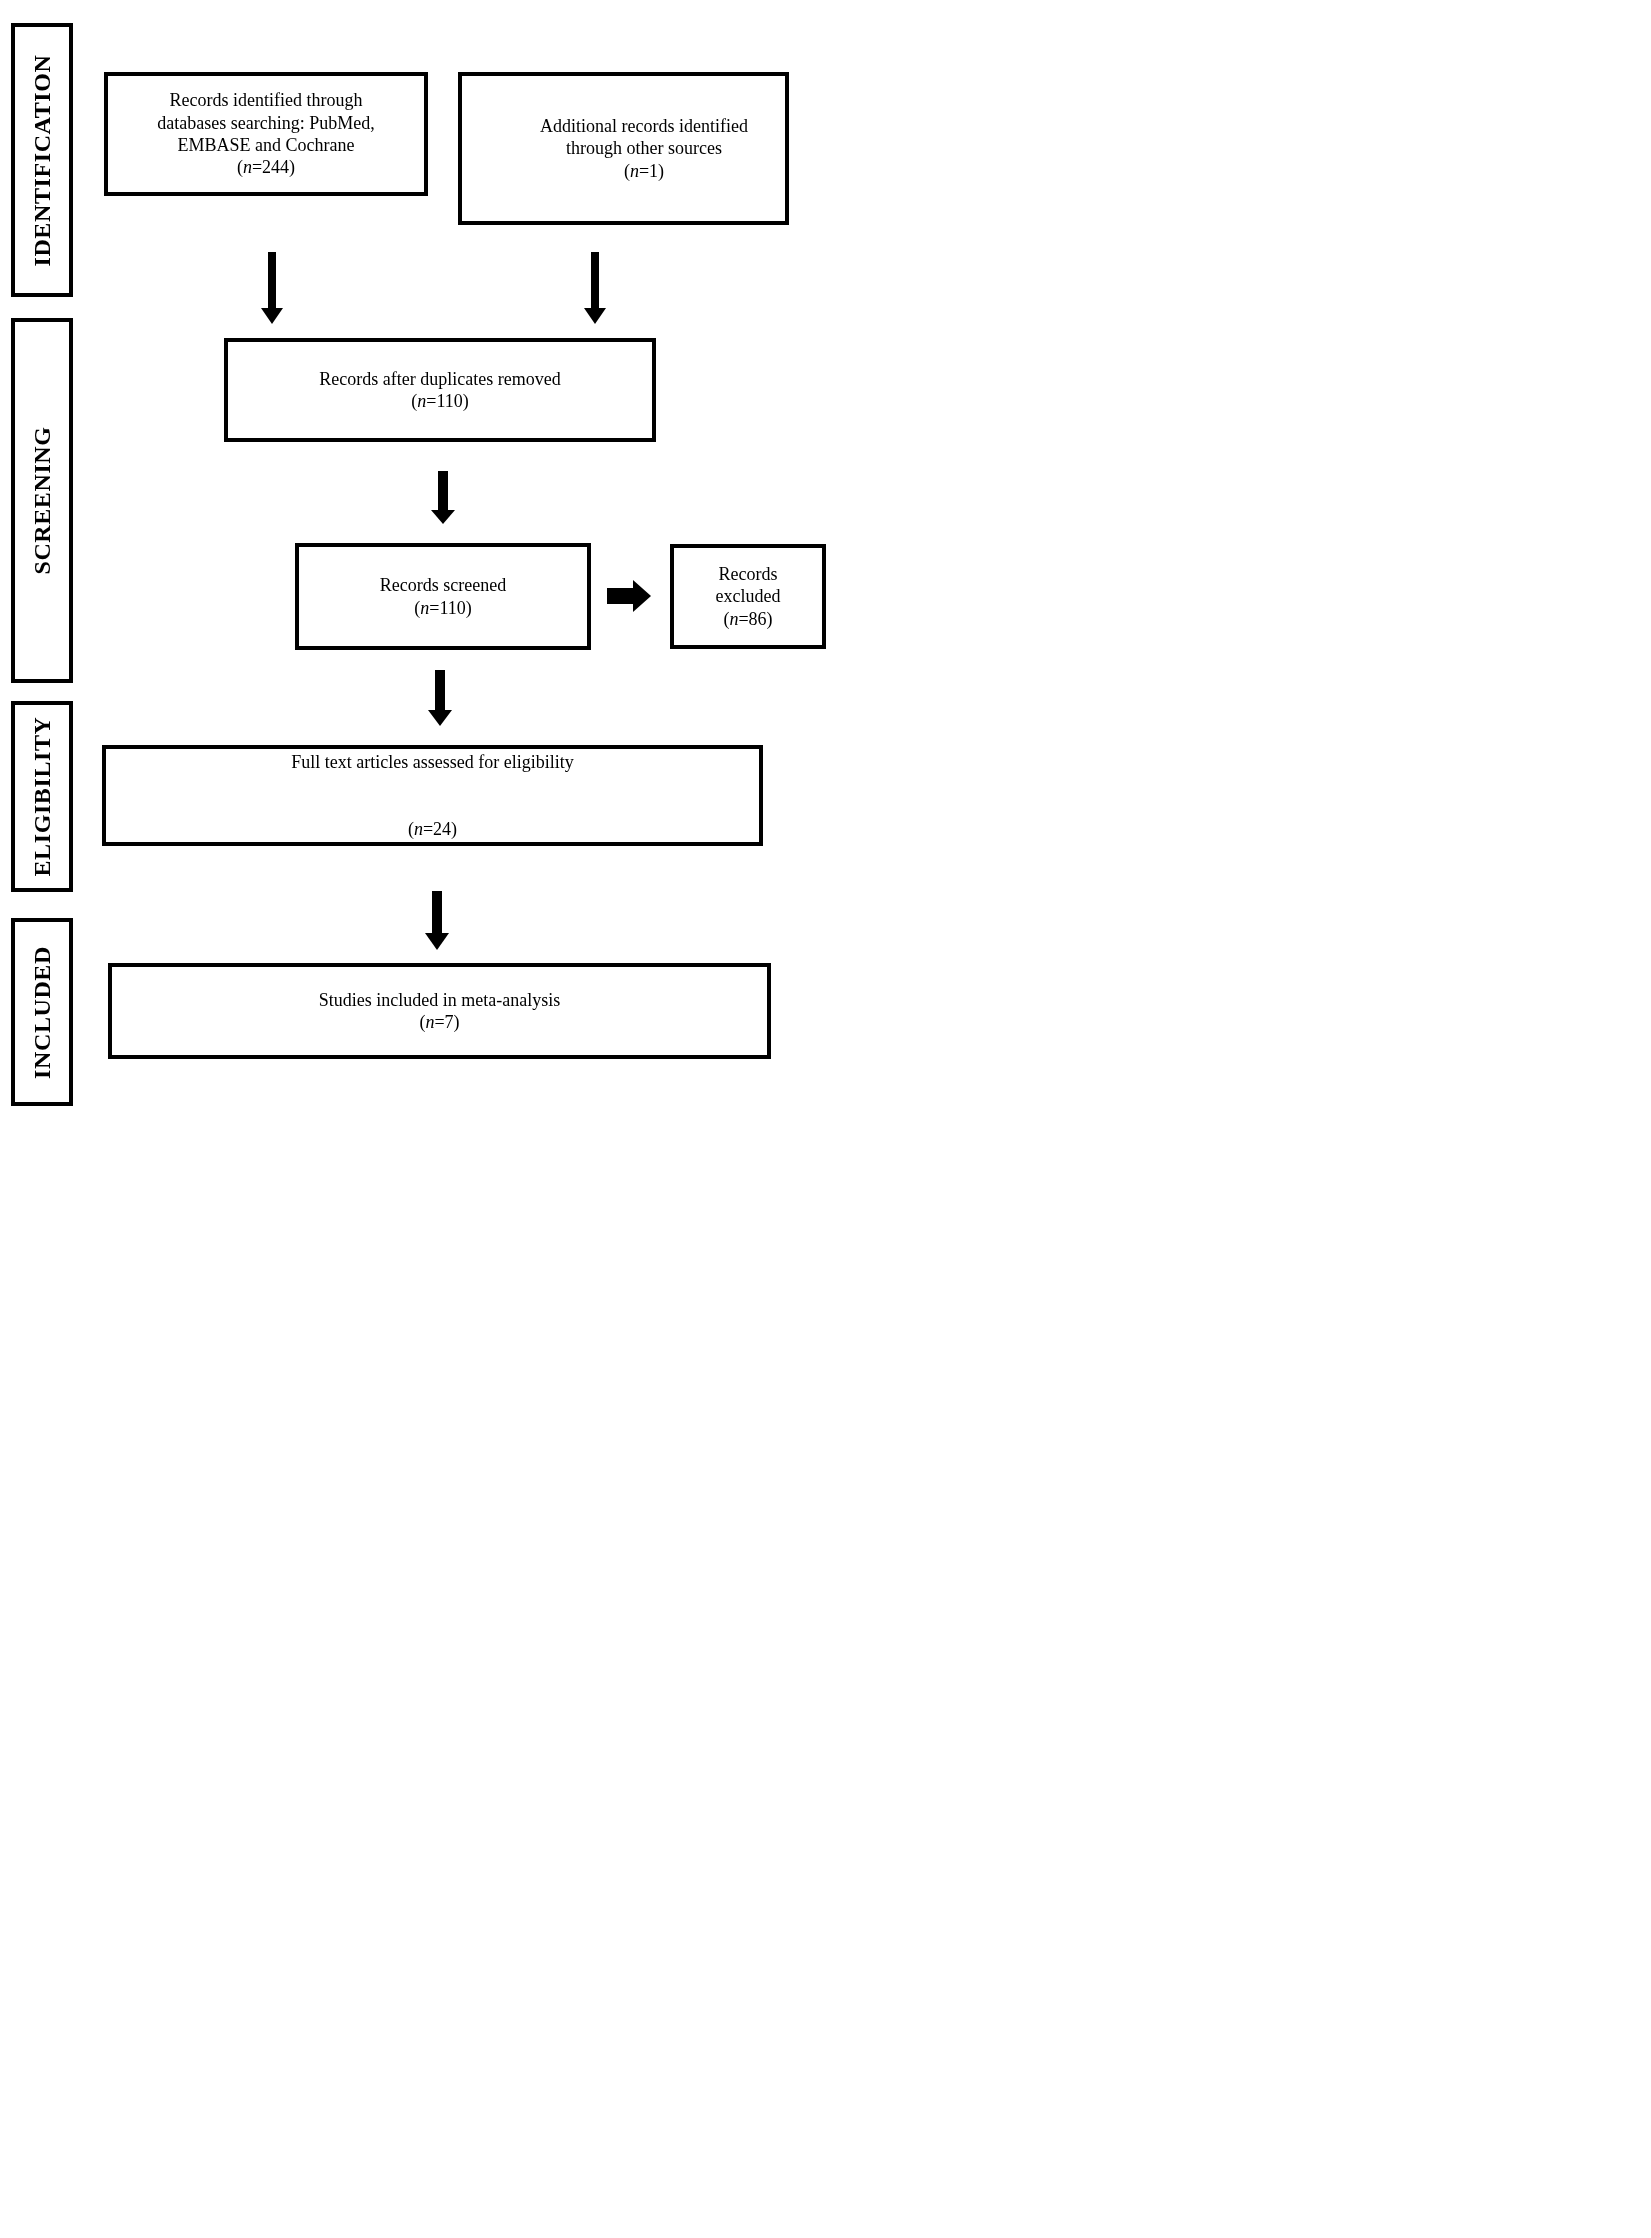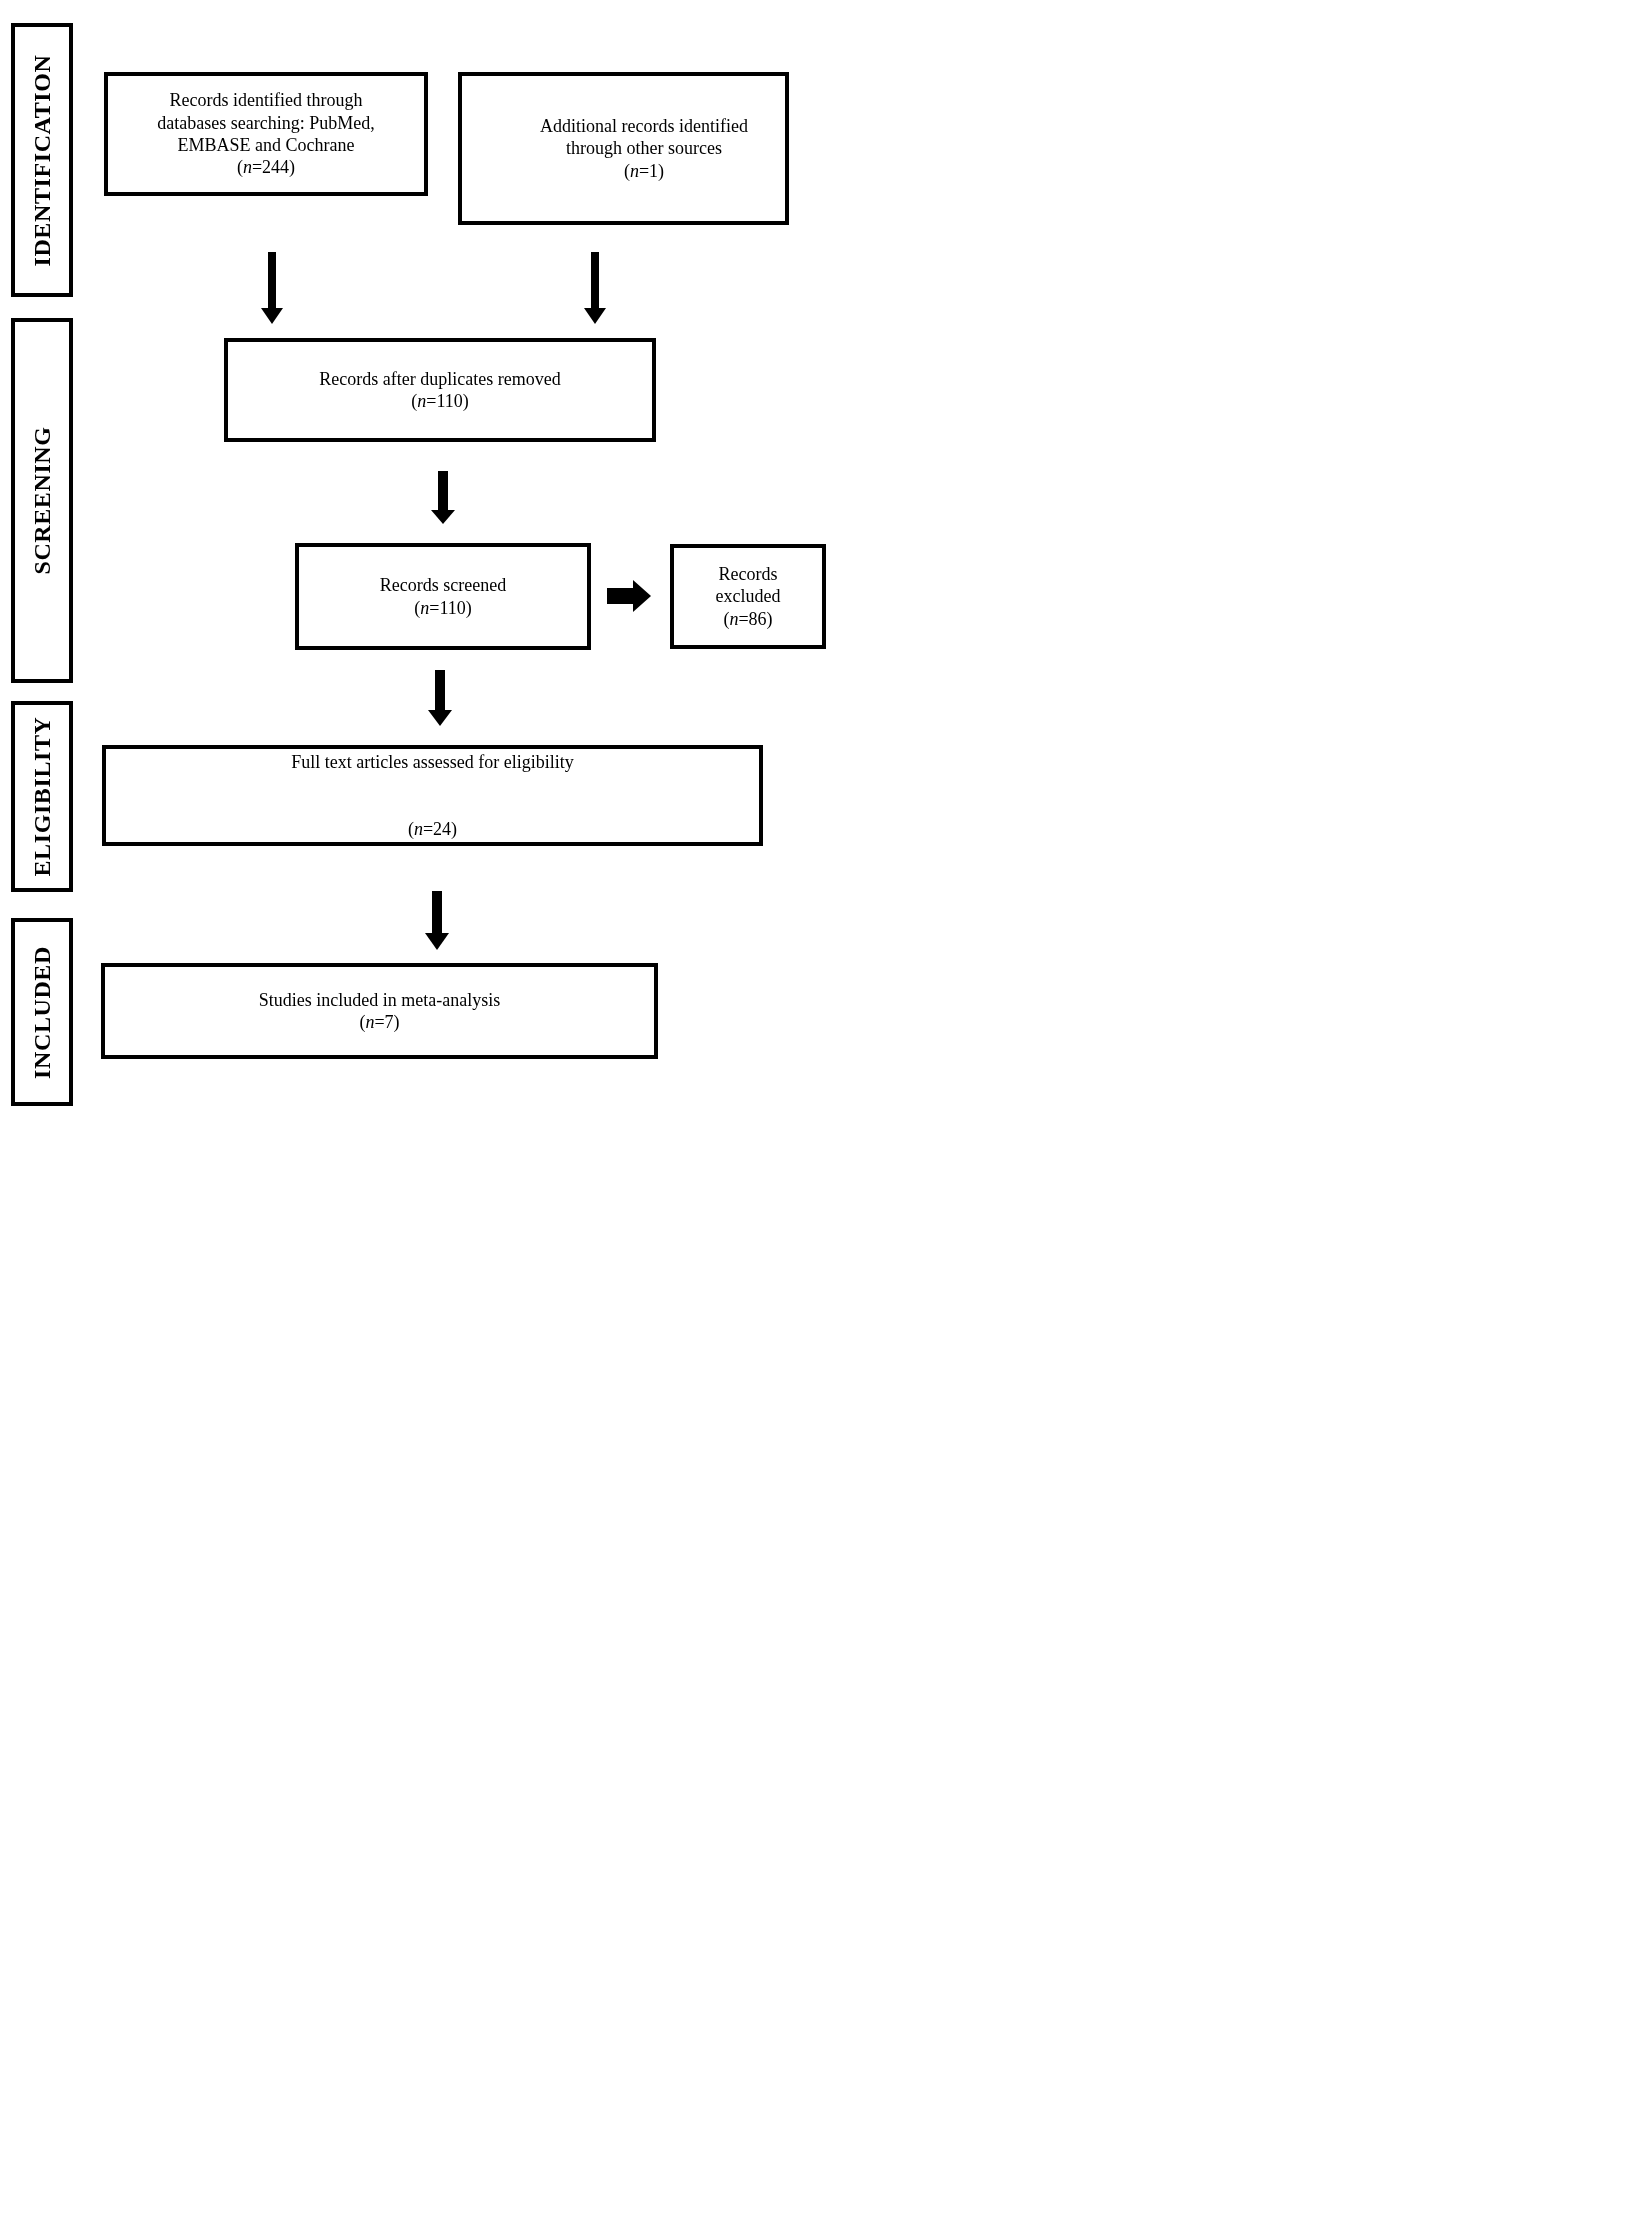--- a/index.html
+++ b/index.html
@@ -154,19 +154,19 @@
   <div class="fbox" style="left:102px; top:745px; width:661px; height:101px;gap:44px;">
     <div>Full text articles assessed for eligibility</div>
     <div class="nline"><span>(</span><em>n</em><span>=24)</span></div>
   </div>
 
   <div class="arrow-down" style="left:425px; top:891px;">
     <div class="shaft" style="width:10.7px; height:42px;"></div>
     <div class="head" style="border-width:17px 12px 0 12px;"></div>
   </div>
 
-  <div class="fbox" style="left:101px; top:963px; width:557px; height:96px;">
+  <div class="fbox" style="left:108px; top:963px; width:663px; height:96px;">
     <div>Studies included in meta-analysis</div>
     <div class="nline"><span>(</span><em>n</em><span>=7)</span></div>
   </div>
 
 </div>
 
 
 </body></html>

